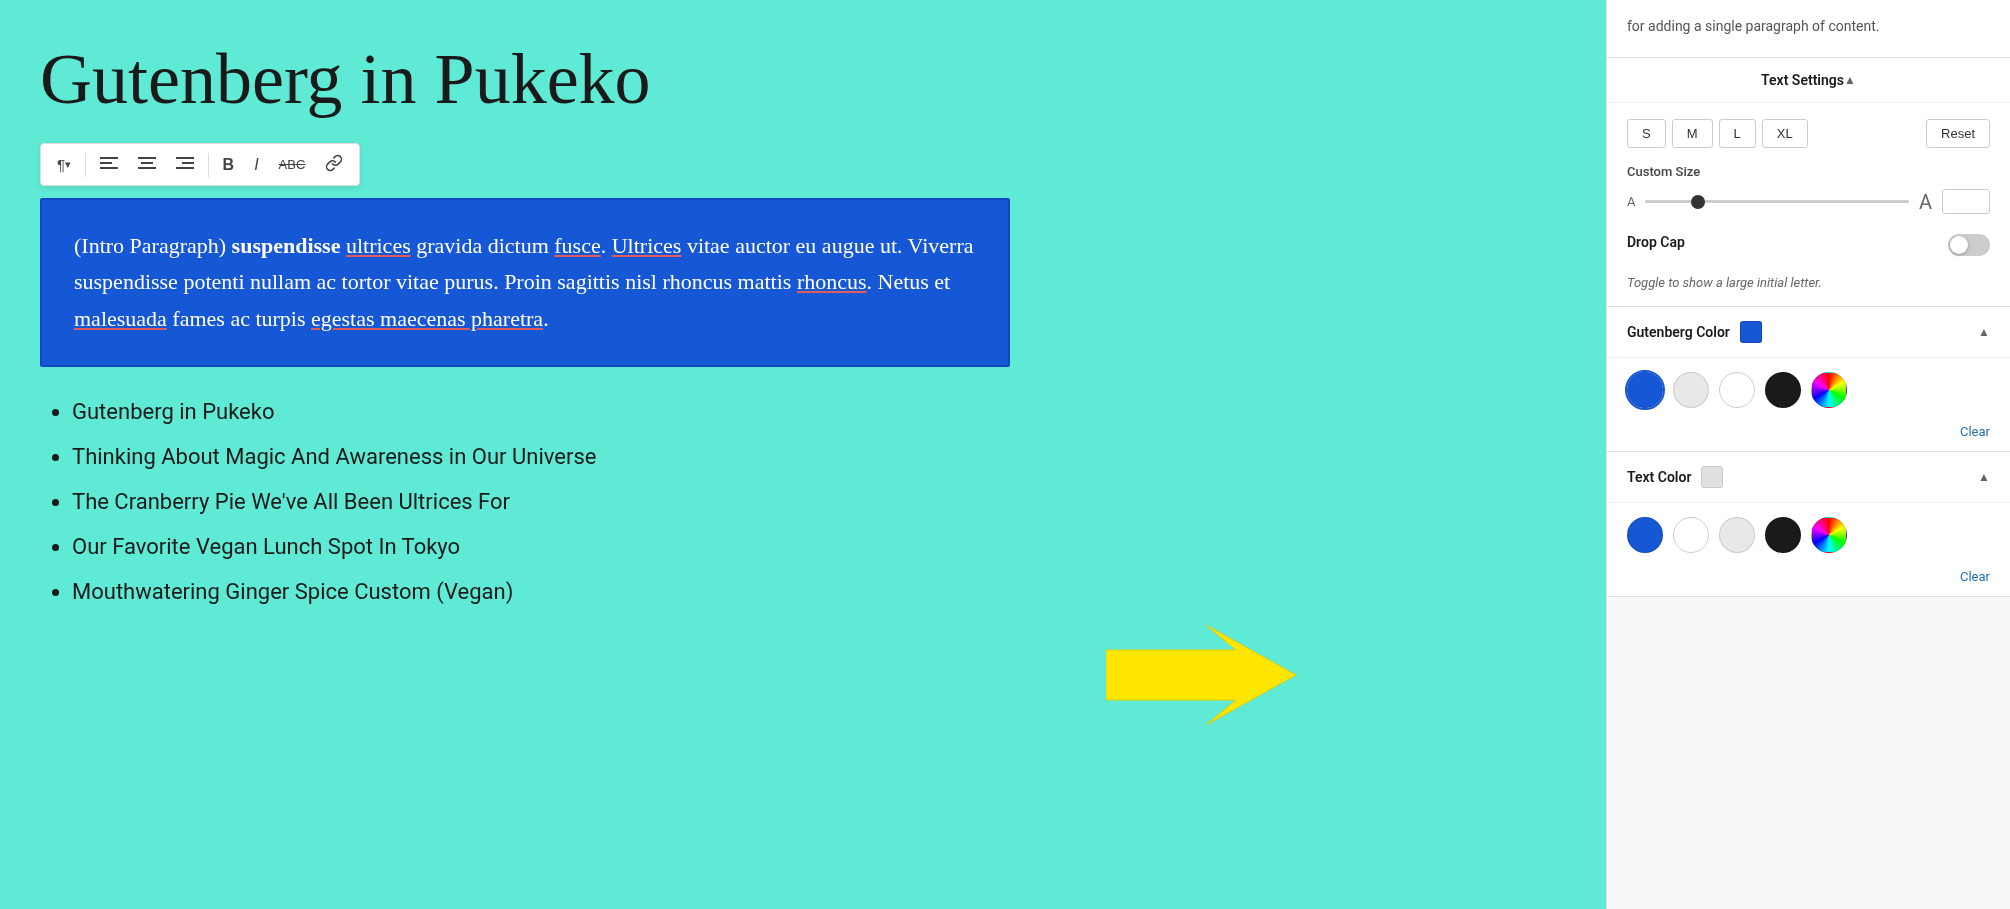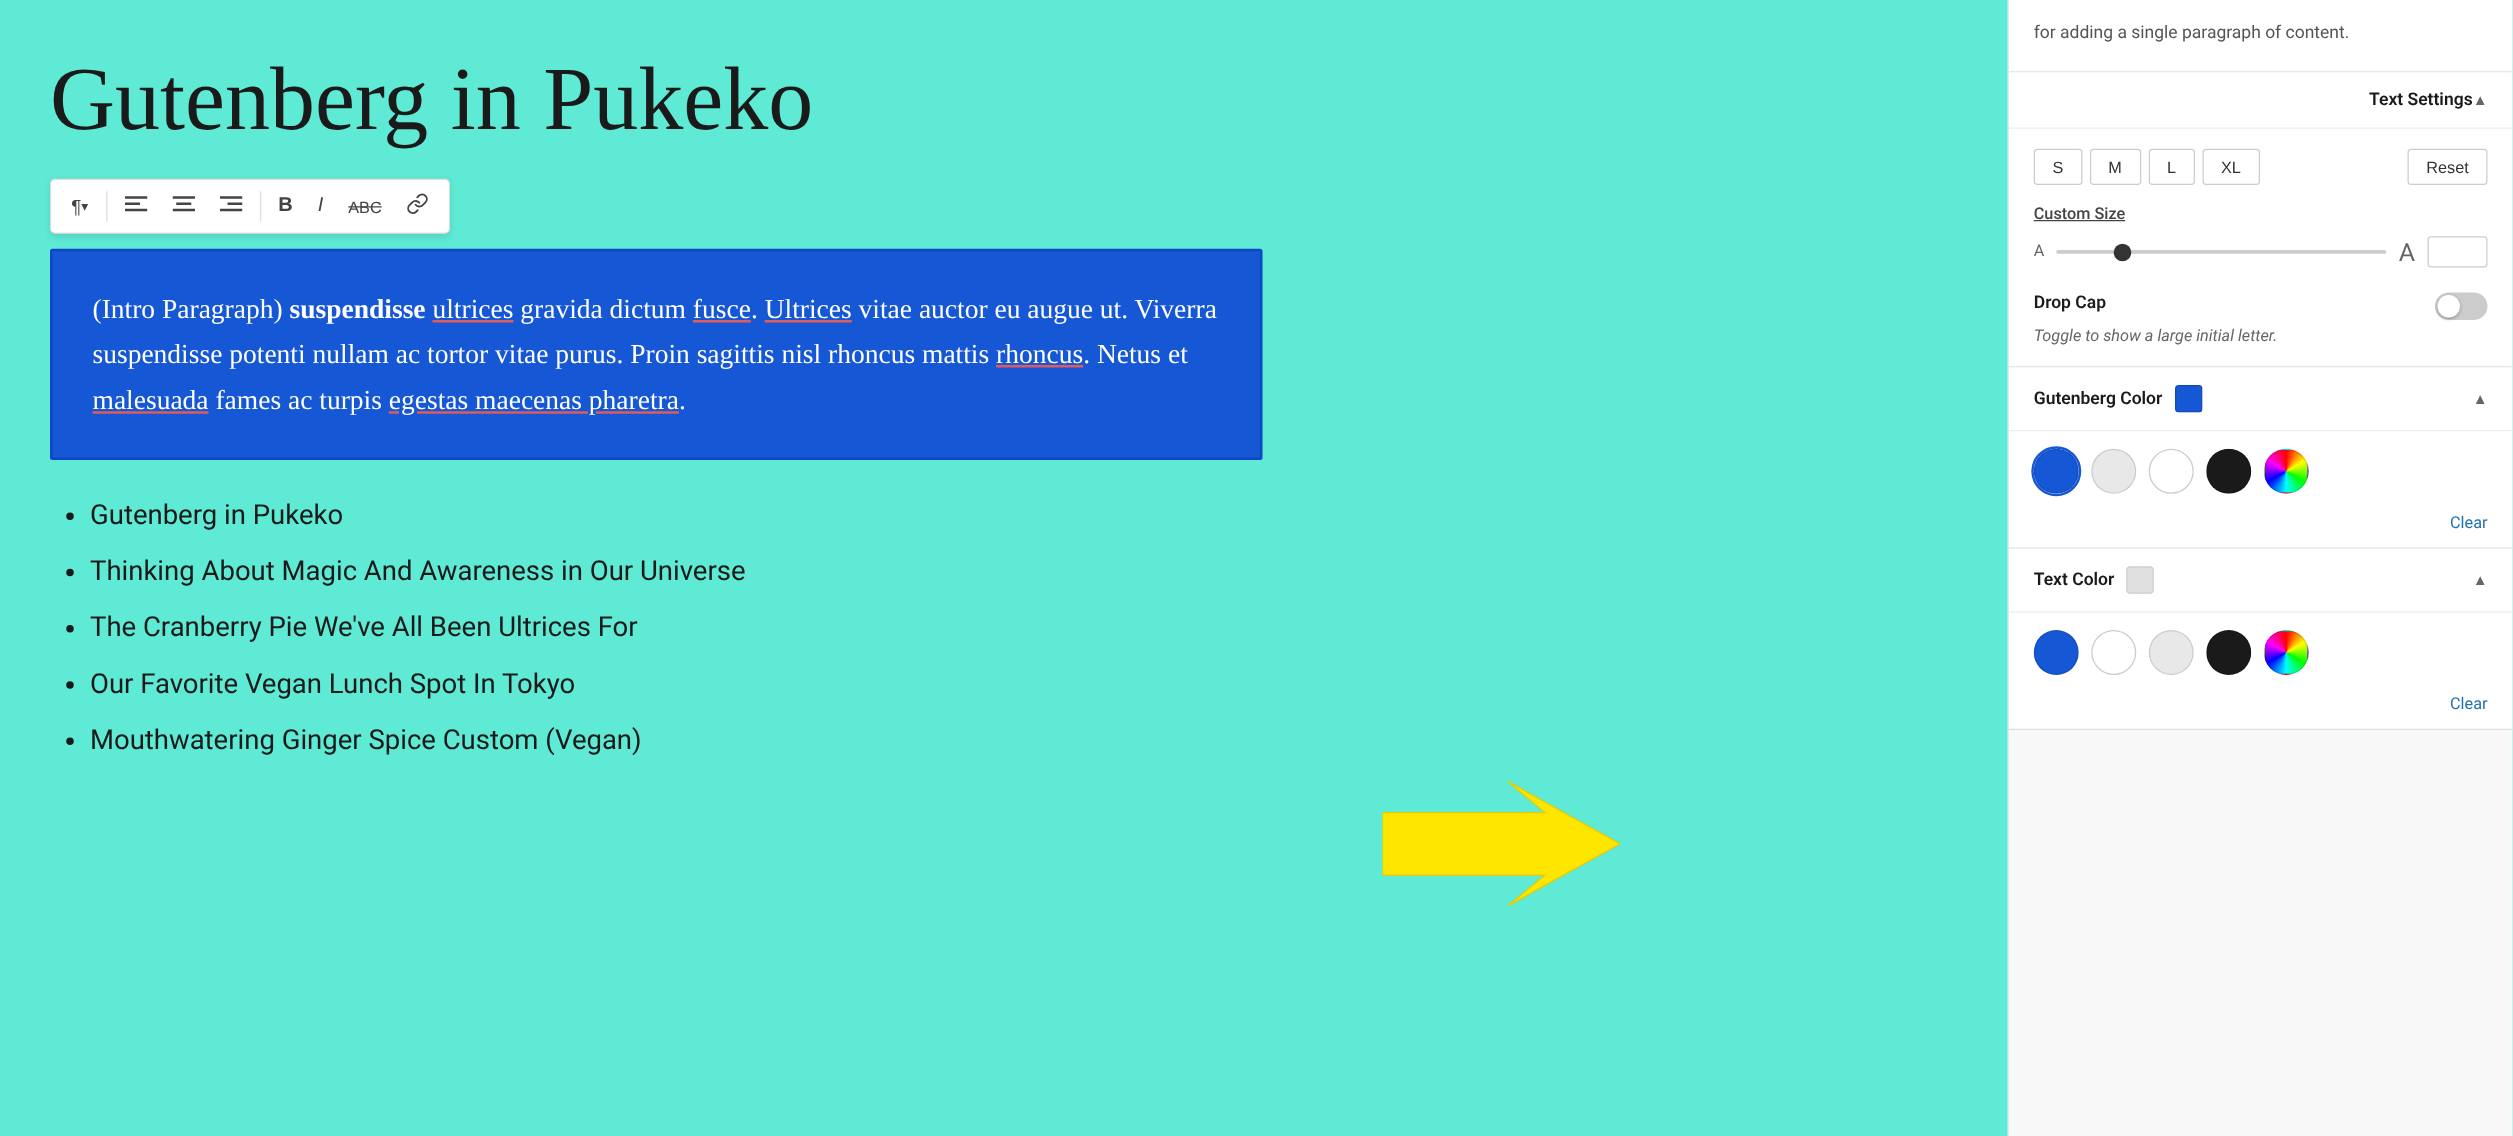--- a/index.html
+++ b/index.html
@@ -113,21 +113,21 @@
     }
 
     
     .settings-section {
       background: #fff;
       border-bottom: 1px solid #e0e0e0;
     }
     .section-header {
       display: flex;
       align-items: center;
-      justify-content: flex-end;
+      justify-content: center;
       padding: 14px 20px;
       cursor: pointer;
       border-bottom: 1px solid #eee;
     }
     .section-header-title {
       font-size: 14px;
       font-weight: 600;
       color: #1a1a1a;
     }
     .chevron-icon {
@@ -159,21 +159,20 @@
     .size-btn.reset {
       margin-left: auto;
       border: 1px solid #ccc;
     }
 
     .custom-size-label {
       font-size: 13px;
       color: #444;
       margin-bottom: 10px;
       font-weight: 500;
-      text-decoration: underline;
     }
 
     
     .slider-row {
       display: flex;
       align-items: center;
       gap: 10px;
       margin-bottom: 16px;
     }
     .size-small-a {
@@ -209,21 +208,21 @@
       padding: 4px 6px;
       font-size: 13px;
       text-align: center;
     }
 
     
     .drop-cap-row {
       display: flex;
       align-items: flex-start;
       justify-content: space-between;
-      margin-bottom: 6px;
+      margin-bottom: 19px;
       padding-top: 4px;
     }
     .drop-cap-label {
       font-size: 14px;
       font-weight: 600;
       color: #1a1a1a;
     }
     
     .toggle-switch {
       width: 42px;

